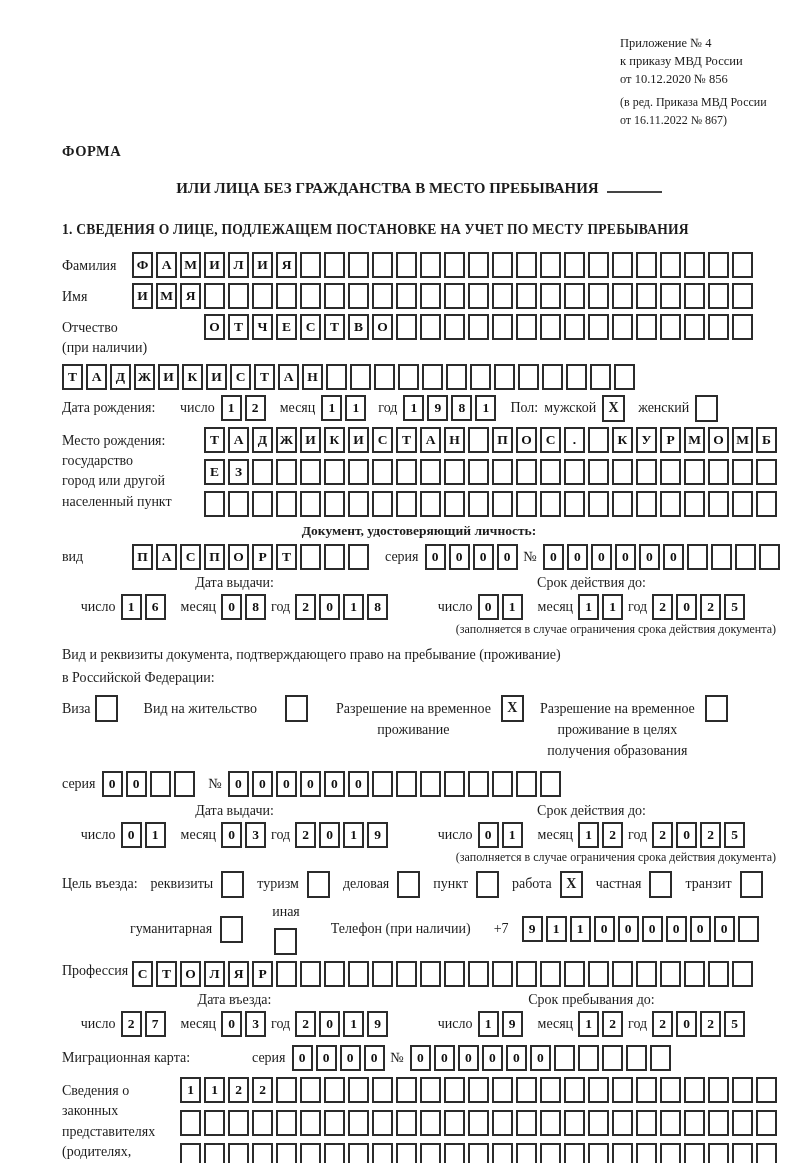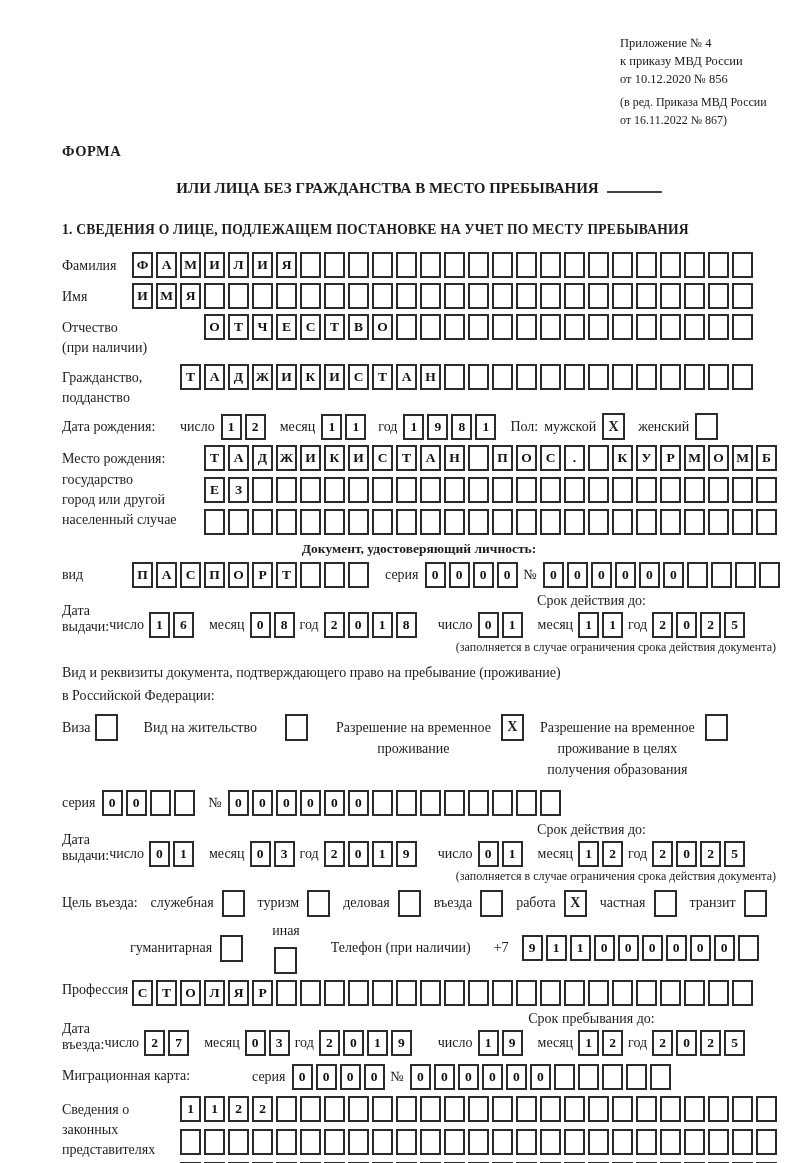--- a/index.html
+++ b/index.html
@@ -35,21 +35,21 @@
     border:2px solid #2b2b2b; align-items:center; justify-content:center;
     font-size:14px; font-weight:bold;
   }
   .stack { display:flex; flex-direction:column; gap:6px; }
 
   .inline { display:flex; align-items:center; gap:6px; flex-wrap:nowrap; }
   .dategrp { display:flex; align-items:center; gap:5px; }
   .dategrp .t { font-size:14px; }
 
   .twocol { display:flex; margin-bottom:2px; }
-  .col-l { width:345px; flex:none; display:flex; flex-direction:row; align-items:flex-end; }
+  .col-l { width:345px; flex:none; display:flex; flex-direction:column; align-items:center; }
   .col-r { flex:1; display:flex; flex-direction:column; align-items:center; }
   .col-head { font-size:14px; margin-bottom:3px; }
   .small-note { font-size:12px; text-align:right; margin-top:2px; margin-bottom:6px; }
 
   .doc-heading { text-align:center; font-weight:bold; font-size:13.5px; margin:6px 0 5px 0; }
   .intro { font-size:14px; line-height:1.65; margin-top:4px; }
 
   .permits { display:flex; align-items:flex-start; margin-top:6px; margin-bottom:10px; }
   .permit { display:flex; align-items:flex-start; gap:10px; }
   .permit .plbl { font-size:14px; line-height:1.5; white-space:pre-line; text-align:center; padding-top:3px; }
@@ -163,22 +163,20 @@
       <span class="cell"></span>
       <span class="cell"></span>
       <span class="cell"></span>
       <span class="cell"></span>
       <span class="cell"></span>
       <span class="cell"></span>
       <span class="cell"></span>
     </div>
 </div>
 <div class="row">
-  <div class="lbl w118 pre">Гражданство,
-подданство</div>
   <div class="cells">
       <span class="cell">Т</span>
       <span class="cell">А</span>
       <span class="cell">Д</span>
       <span class="cell">Ж</span>
       <span class="cell">И</span>
       <span class="cell">К</span>
       <span class="cell">И</span>
       <span class="cell">С</span>
       <span class="cell">Т</span>
@@ -225,21 +223,21 @@
     <span class="checkbox">X</span>
     <span class="t" style="margin-left:7px;">женский</span>
     <span class="checkbox"></span>
   </div>
 </div>
 
 <div class="row" style="margin-top:4px;">
   <div class="lbl w142 pre">Место рождения:
 государство
 город или другой
-населенный случае</div>
+населенный пункт</div>
   <div class="stack">
     <div class="cells">
         <span class="cell">Т</span>
         <span class="cell">А</span>
         <span class="cell">Д</span>
         <span class="cell">Ж</span>
         <span class="cell">И</span>
         <span class="cell">К</span>
         <span class="cell">И</span>
         <span class="cell">С</span>
@@ -500,33 +498,33 @@
           <span class="cell">5</span>
         </span>
     </div>
   </div>
 </div>
 <div class="small-note">(заполняется в случае ограничения срока действия документа)</div>
 
 <div class="purpose-row">
   <span>Цель въезда:</span>
   <span class="opt">
-      <span>служебная</span>
+      <span>реквизиты</span>
       <span class="checkbox"></span>
     </span>
   <span class="opt">
       <span>туризм</span>
       <span class="checkbox"></span>
     </span>
   <span class="opt">
       <span>деловая</span>
       <span class="checkbox"></span>
     </span>
   <span class="opt">
-      <span>въезда</span>
+      <span>пункт</span>
       <span class="checkbox"></span>
     </span>
   <span class="opt">
       <span>работа</span>
       <span class="checkbox">X</span>
     </span>
   <span class="opt">
       <span>частная</span>
       <span class="checkbox"></span>
     </span>

